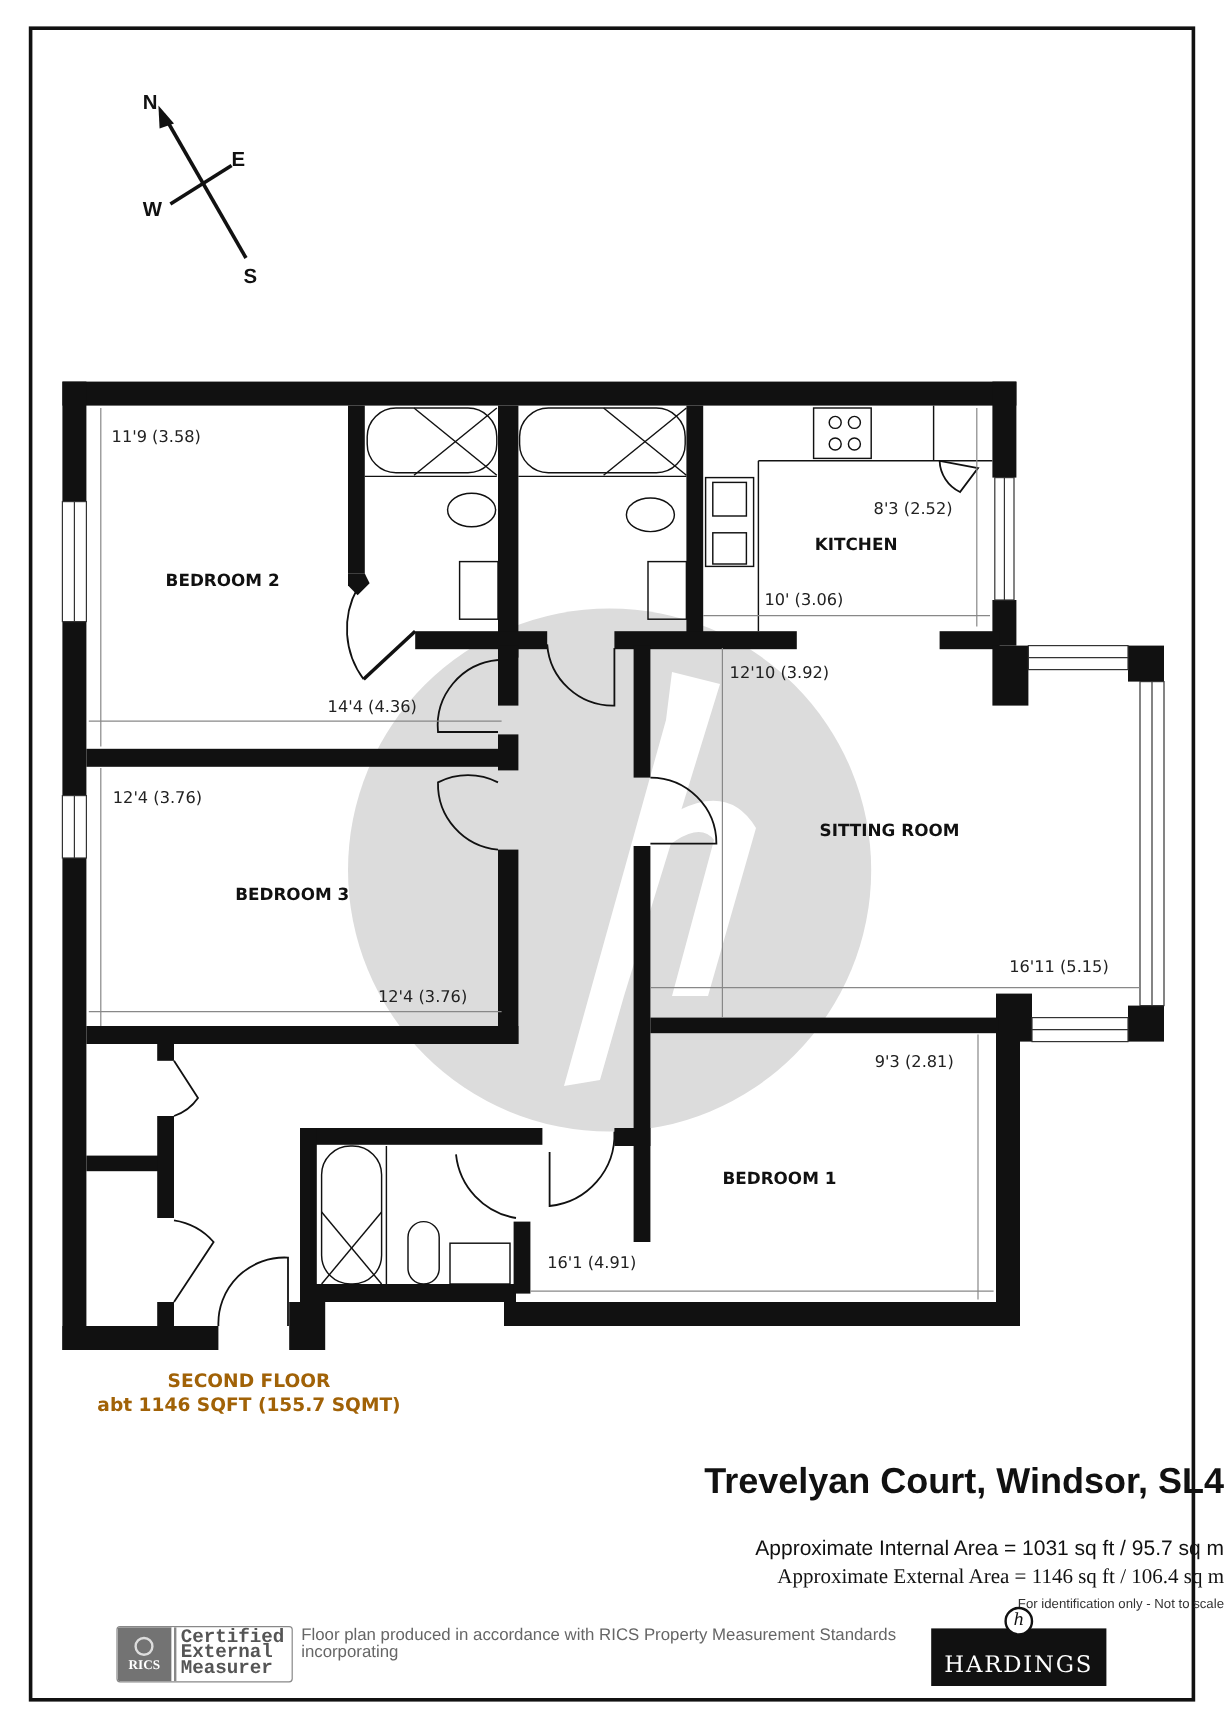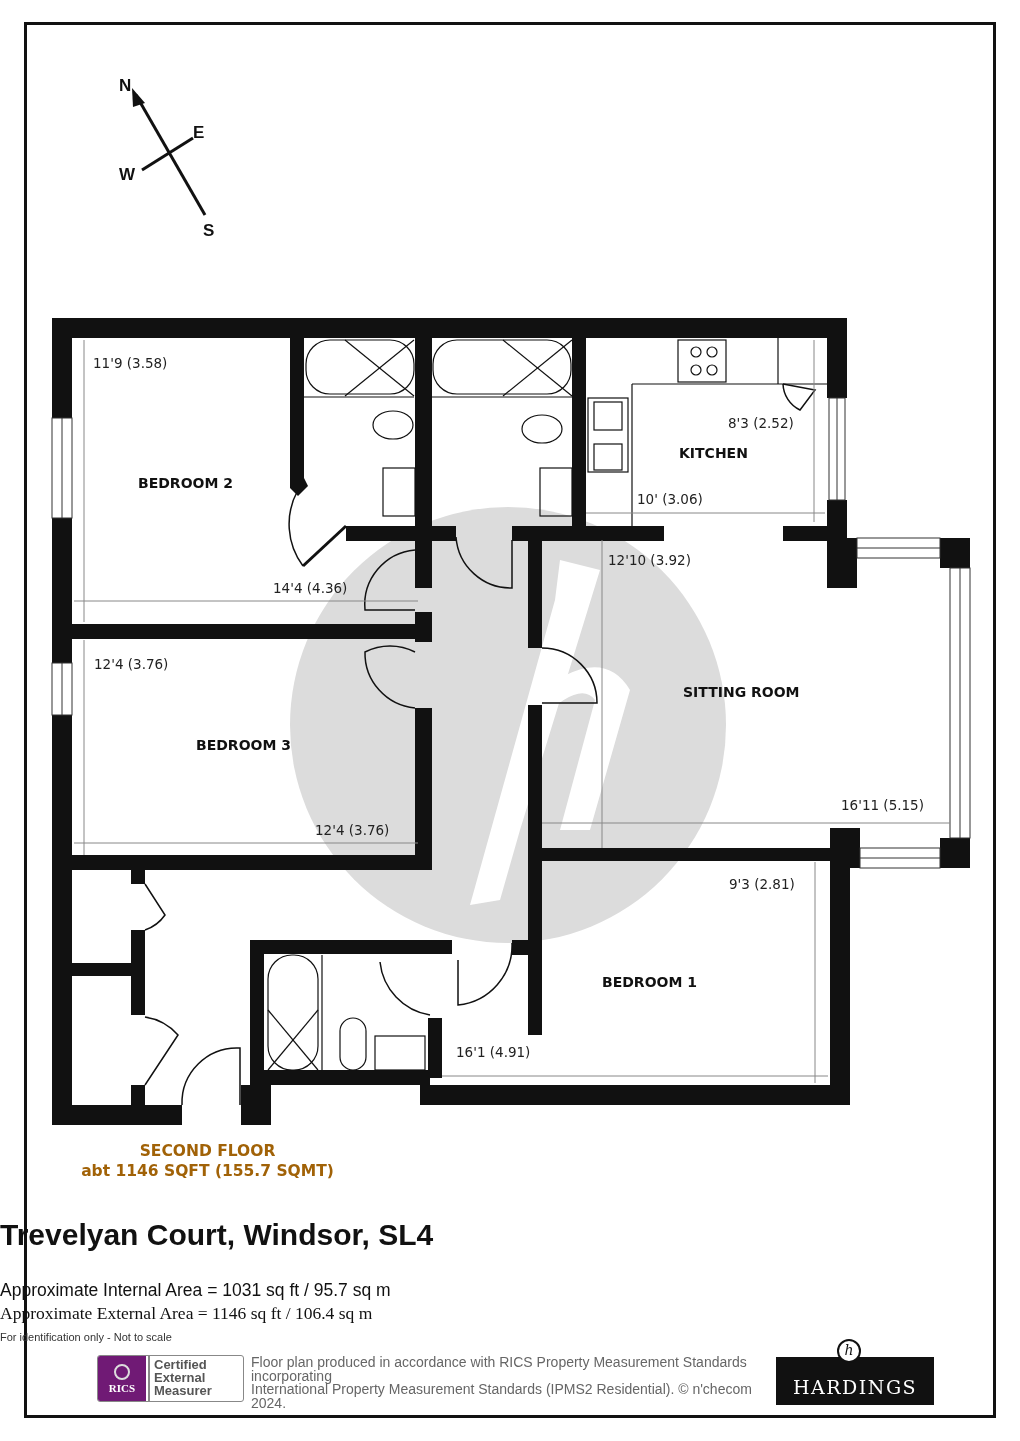--- a/index.html
+++ b/index.html
@@ -3,30 +3,30 @@
 <meta charset="utf-8">
 <style>
   html, body { margin: 0; padding: 0; background: #ffffff; }
   body { width: 1020px; height: 1441px; position: relative; overflow: hidden; font-family: "DejaVu Sans", sans-serif; }
   .frame { position: absolute; left: 24px; top: 22px; width: 972px; height: 1396px; border: 3px solid #111; box-sizing: border-box; }
   svg.plan { position: absolute; left: 0; top: 0; }
   .room-label { font-family: "DejaVu Sans", sans-serif; font-weight: bold; font-size: 14px; fill: #111; }
   .dim { font-family: "DejaVu Sans", sans-serif; font-size: 13.5px; fill: #222; }
   .compass-letter { font-family: "Liberation Sans", sans-serif; font-weight: bold; font-size: 17px; fill: #111; }
   .floor-title { position: absolute; left: 40px; width: 335px; text-align: center; font-family: "DejaVu Sans", sans-serif; font-weight: bold; font-size: 15.5px; color: #a16207; line-height: 20px; }
-  .addr { position: absolute; left: 0; width: 1020px; text-align: left; font-family: "Liberation Sans", sans-serif; color: #111; }
+  .addr { position: absolute; left: 0; width: 1020px; text-align: right; font-family: "Liberation Sans", sans-serif; color: #111; }
   .addr-title { top: 1218px; font-size: 30px; font-weight: bold; }
   .addr-line { font-size: 17.5px; margin-top: 20px; }
   .addr-note { top: 1315px; font-size: 11px; color: #333; margin-top: 16px; }
   .rics { position: absolute; left: 97px; top: 1355px; width: 145px; height: 45px; border: 1.5px solid #888; border-radius: 3px; display: flex; overflow: hidden; }
-  .rics-left { width: 48px; background: #701a75; color: #fff; display: flex; flex-direction: column; align-items: center; justify-content: center; font-family: "Liberation Serif", serif; font-weight: bold; font-size: 11px; }
+  .rics-left { width: 48px; background: #737373; color: #fff; display: flex; flex-direction: column; align-items: center; justify-content: center; font-family: "Liberation Serif", serif; font-weight: bold; font-size: 11px; }
   .rics-lion { width: 16px; height: 16px; border-radius: 50%; border: 2px solid #ddd; margin-bottom: 2px; box-sizing: border-box; }
-  .rics-right { flex: 1; padding: 2px 6px; font-family: Liberation Sans, sans-serif; font-weight: bold; font-size: 13px; line-height: 13px; color: #555; border-left: 2px solid #fff; box-shadow: inset 2px 0 0 #888; }
+  .rics-right { flex: 1; padding: 2px 6px; font-family: Liberation Mono, monospace; font-weight: bold; font-size: 16px; line-height: 13px; color: #555; border-left: 2px solid #fff; box-shadow: inset 2px 0 0 #888; }
   .legal { position: absolute; left: 251px; top: 1356px; width: 525px; font-family: "Liberation Sans", sans-serif; font-size: 14px; line-height: 13.5px; color: #666; }
-  .hardings { position: absolute; left: 776px; top: 1357px; width: 158px; height: 48px; background: #111; color: #fff; font-family: "DejaVu Serif", serif; font-size: 19px; letter-spacing: 1.5px; display: flex; align-items: flex-end; justify-content: center; padding-bottom: 7px; box-sizing: border-box; }
+  .hardings { position: absolute; left: 776px; top: 1357px; width: 146px; height: 48px; background: #111; color: #fff; font-family: "DejaVu Serif", serif; font-size: 19px; letter-spacing: 1.5px; display: flex; align-items: flex-end; justify-content: center; padding-bottom: 7px; box-sizing: border-box; }
   .hardings-mark { position: absolute; left: 837px; top: 1339px; width: 24px; height: 24px; border-radius: 50%; background: #fff; border: 2px solid #111; box-sizing: border-box; font-family: "DejaVu Serif", serif; font-style: italic; font-size: 14px; text-align: center; line-height: 19px; color: #111; }
 </style>
 </head>
 <body>
 
 <div class="frame"></div>
 
 <svg class="plan" width="1020" height="1441" viewBox="0 0 1020 1441">
 
   <g>
@@ -215,17 +215,16 @@
   </div>
   <div class="rics-right">
     <div>Certified</div>
     <div>External</div>
     <div>Measurer</div>
   </div>
 </div>
 
 <div class="legal">
   <div>Floor plan produced in accordance with RICS Property Measurement Standards incorporating</div>
-  <div>International Property Measurement Standards (IPMS2 Residential).   © n'checom 2024.</div>
 </div>
 
 <div class="hardings">HARDINGS</div>
 <div class="hardings-mark">h</div>
 
 </body></html>

